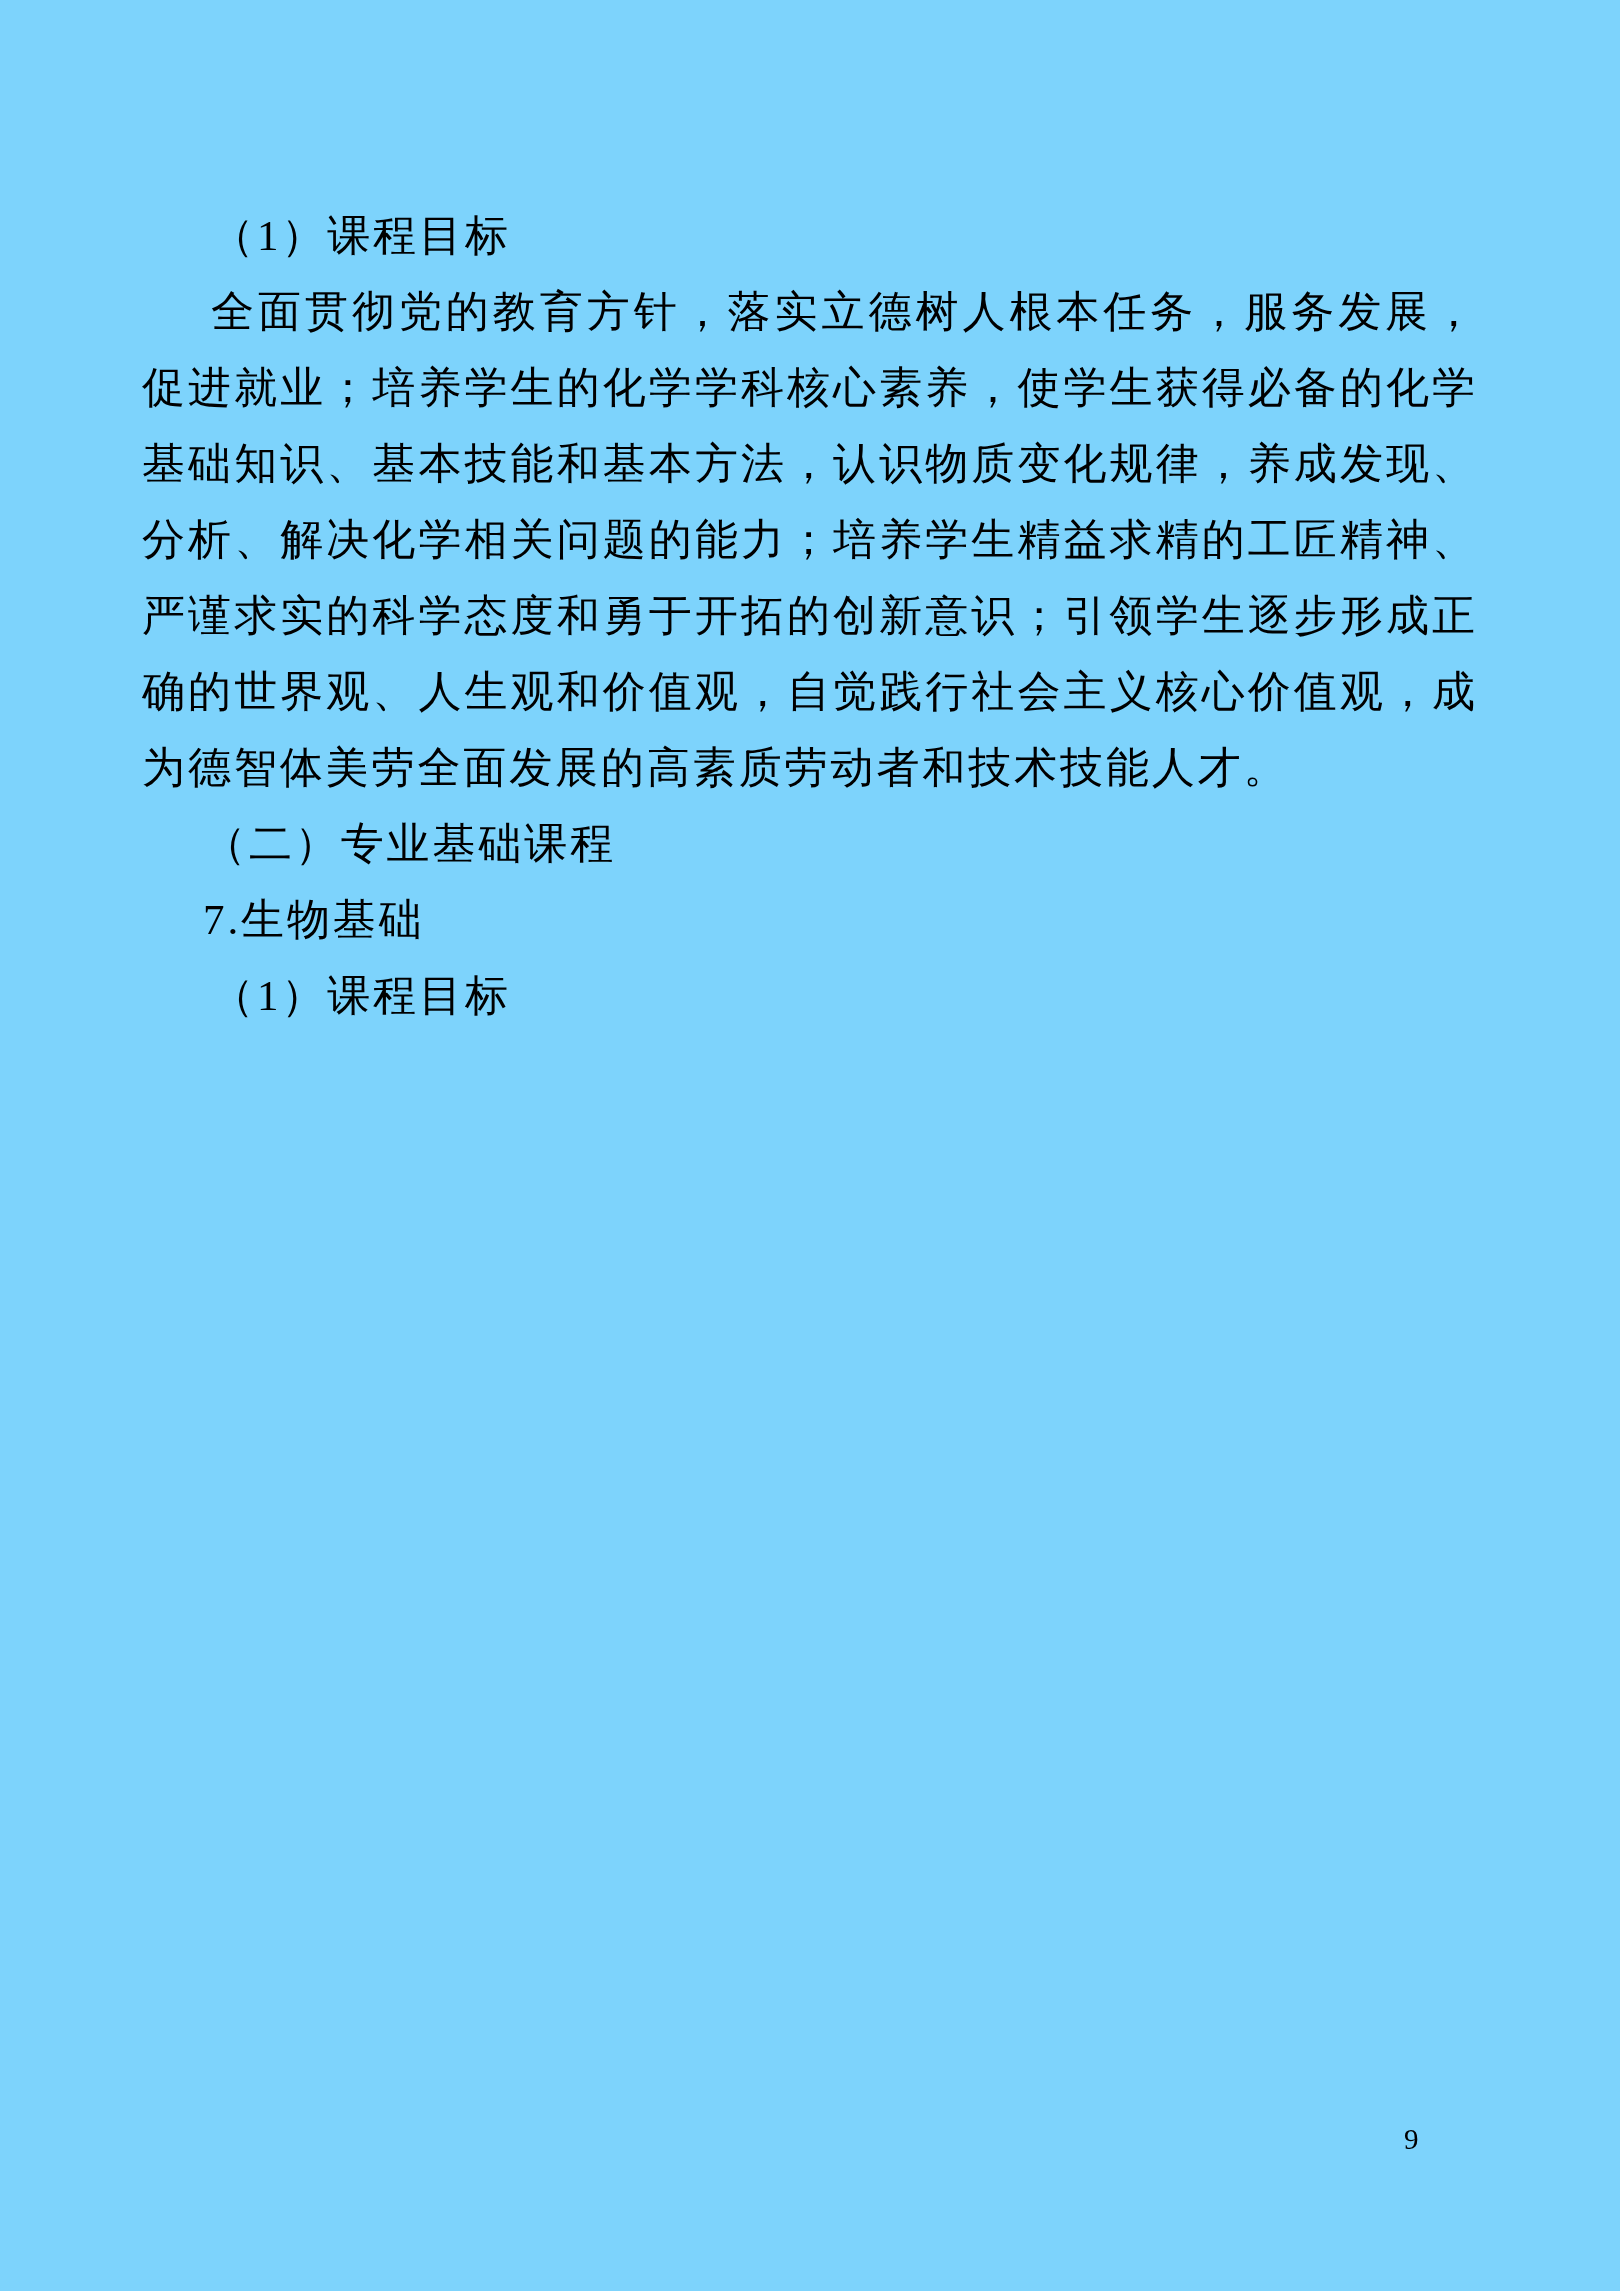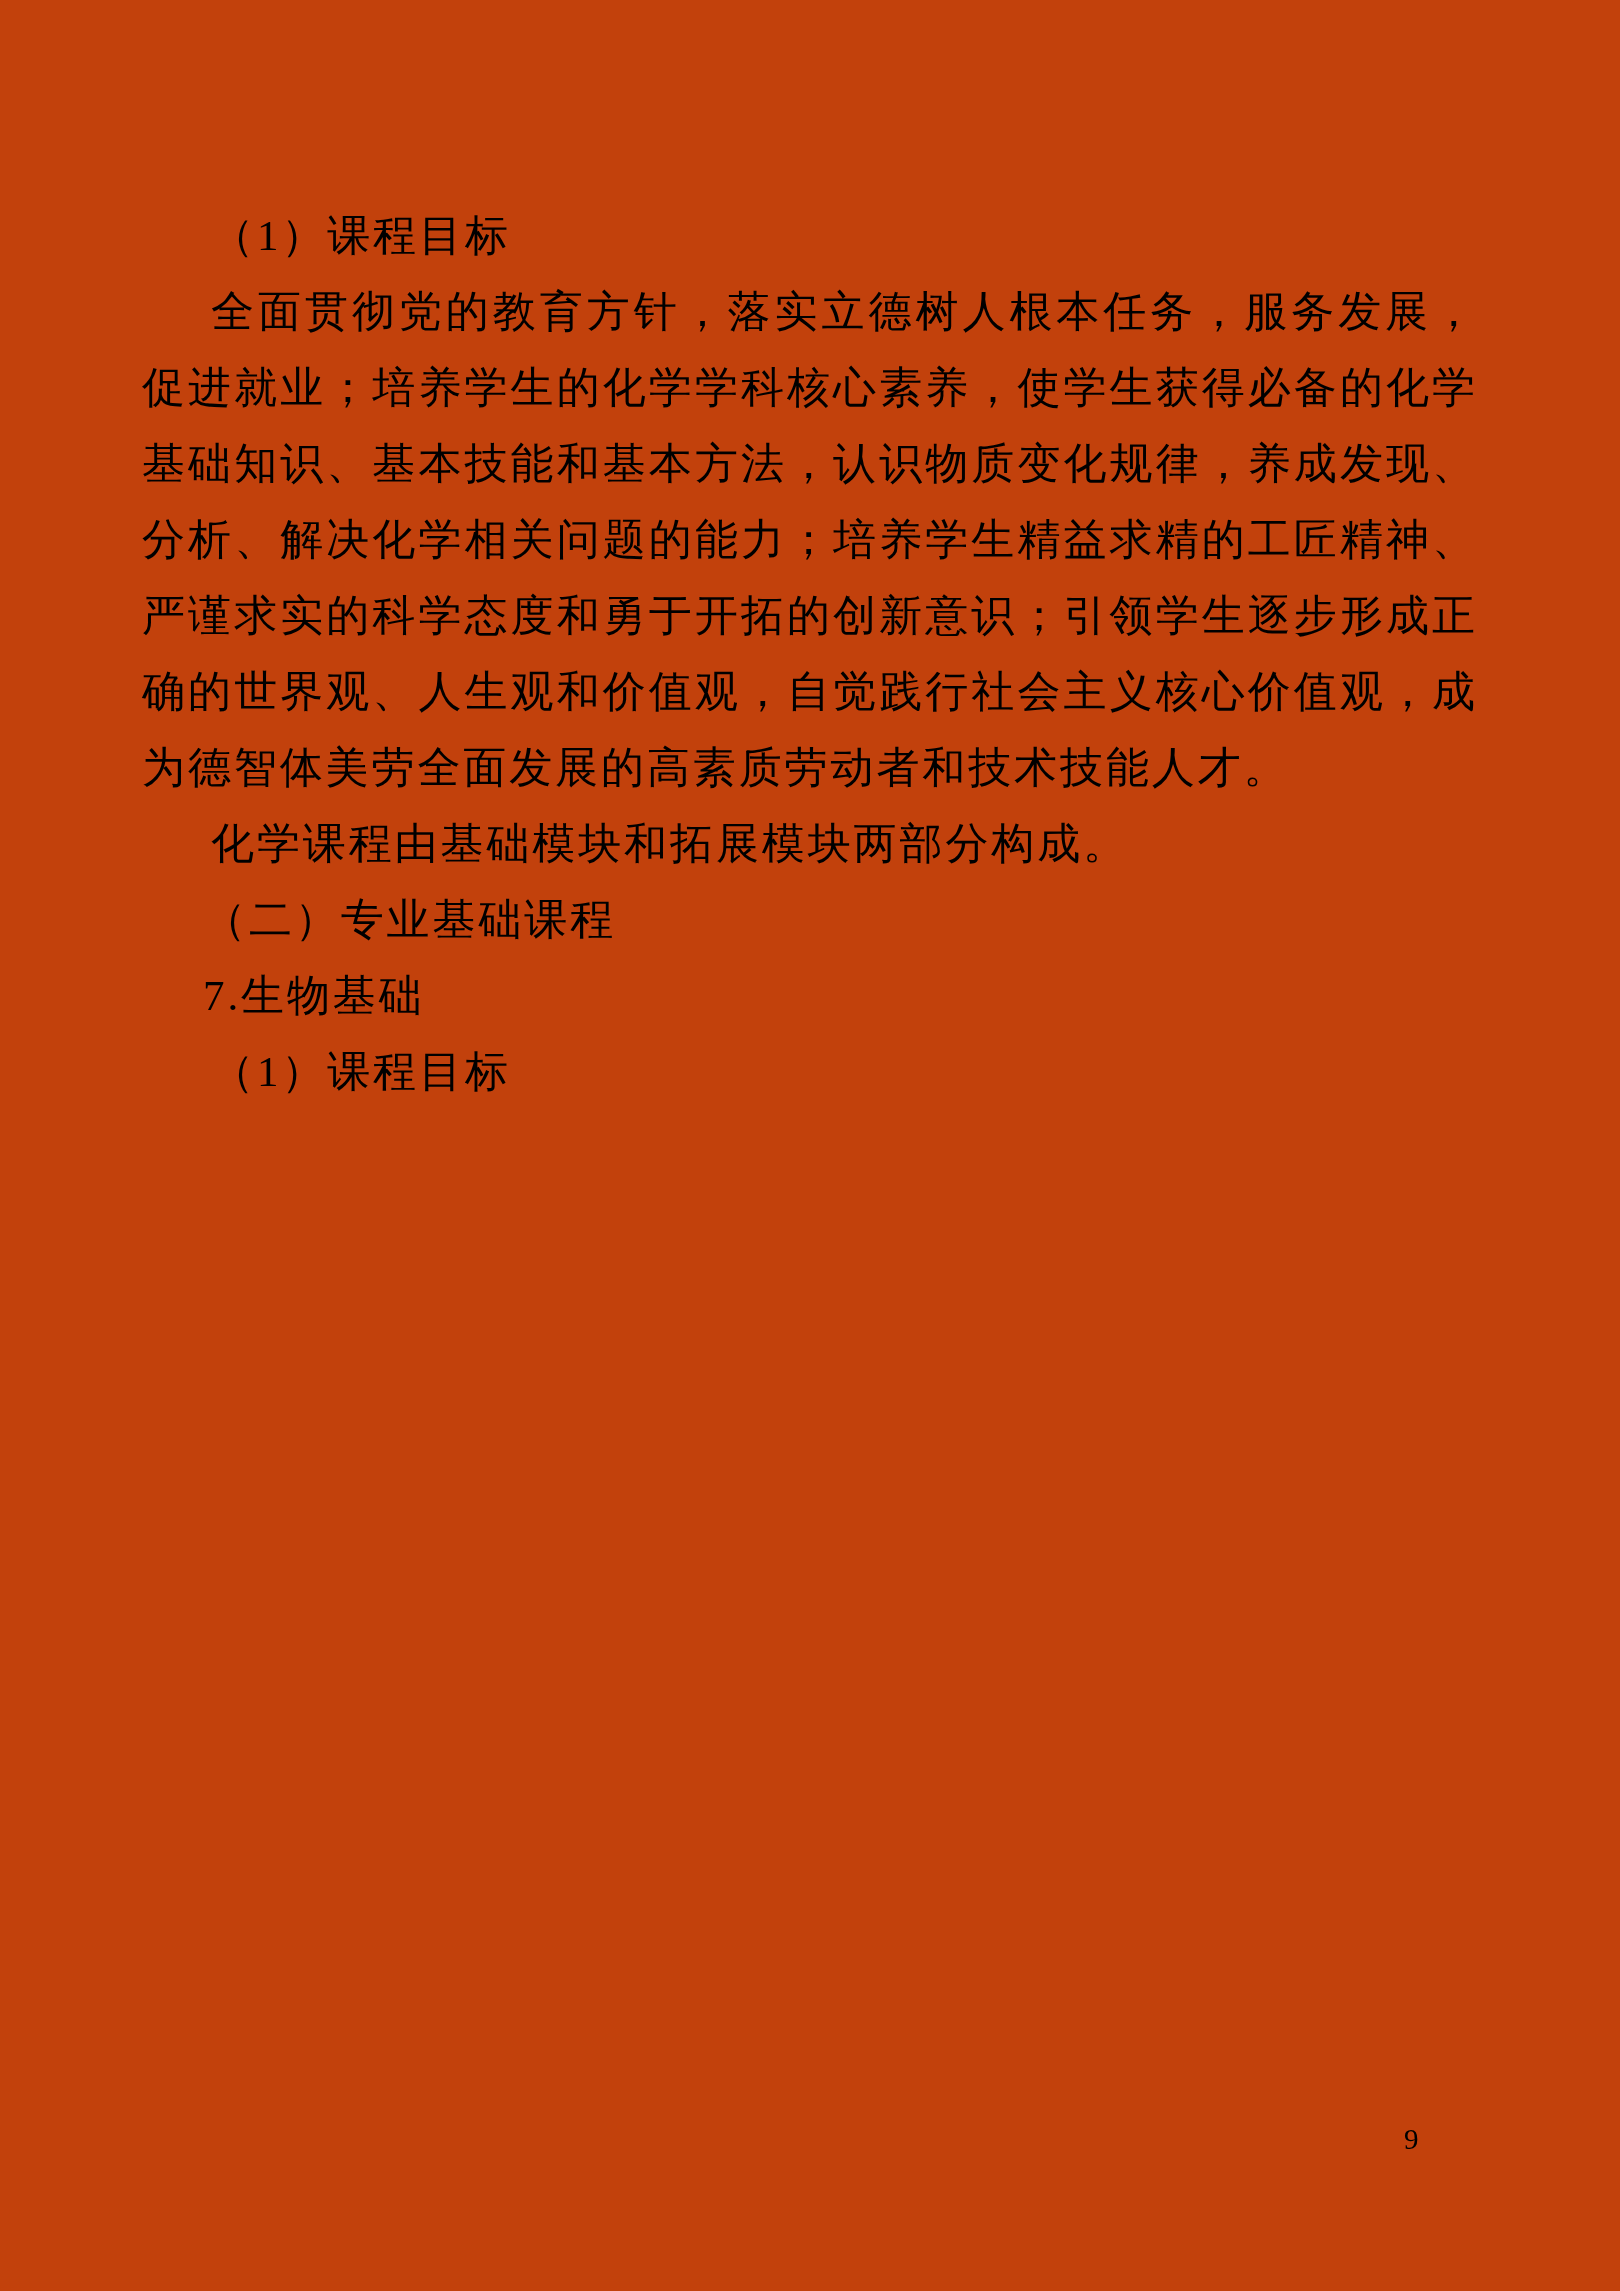--- a/index.html
+++ b/index.html
@@ -4,21 +4,21 @@
 <style>
   html, body {
     margin: 0;
     padding: 0;
     background: #ffffff;
   }
   .page {
     position: relative;
     width: 1620px;
     height: 2292px;
-    background: #c2410c;
+    background: #7dd3fc;
     overflow: hidden;
     color: #000000;
     font-family: "Liberation Serif", "DejaVu Serif", serif;
   }
   .content {
     position: absolute;
     left: 142px;
     top: 198px;
     width: 1336px;
   }
@@ -48,20 +48,19 @@
     color: #000000;
   }
 </style>
 </head>
 <body>
 
 <div class="page">
   <div class="content">
     <p class="para">（1）课程目标</p>
     <p class="para">全面贯彻党的教育方针，落实立德树人根本任务，服务发展，促进就业；培养学生的化学学科核心素养，使学生获得必备的化学基础知识、基本技能和基本方法，认识物质变化规律，养成发现、分析、解决化学相关问题的能力；培养学生精益求精的工匠精神、严谨求实的科学态度和勇于开拓的创新意识；引领学生逐步形成正确的世界观、人生观和价值观，自觉践行社会主义核心价值观，成为德智体美劳全面发展的高素质劳动者和技术技能人才。</p>
-    <p class="para">化学课程由基础模块和拓展模块两部分构成。</p>
     <p class="para bold">（二）专业基础课程</p>
     <p class="para bold">7.生物基础</p>
     <p class="para">（1）课程目标</p>
   </div>
   <span class="page-number">9</span>
 </div>
 
 
 </body></html>

